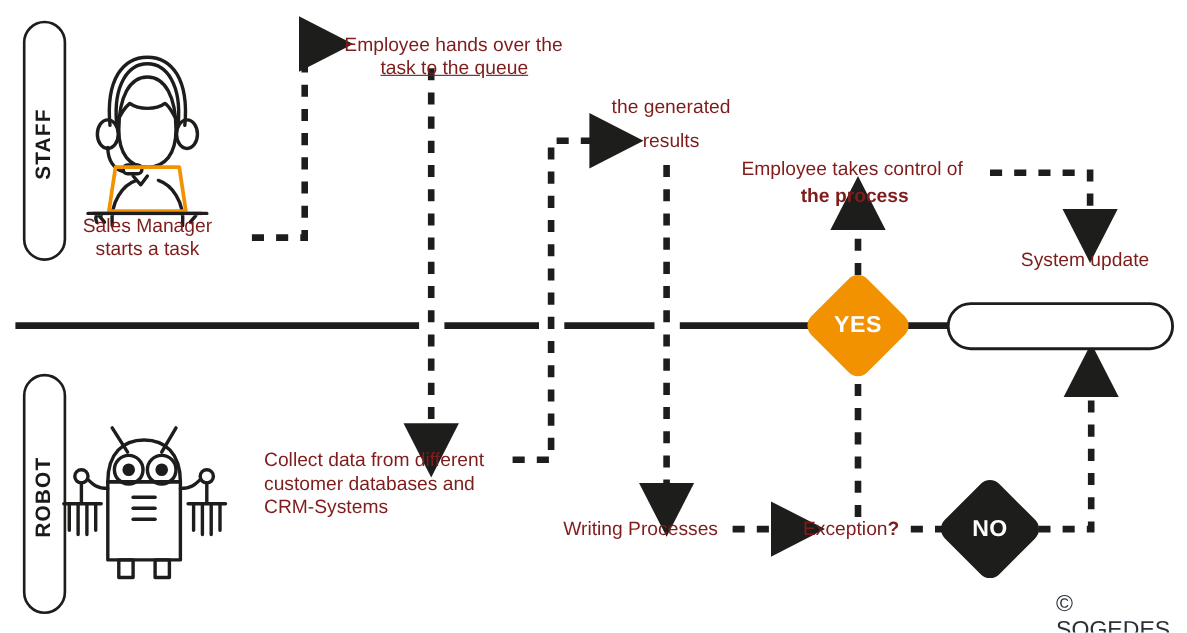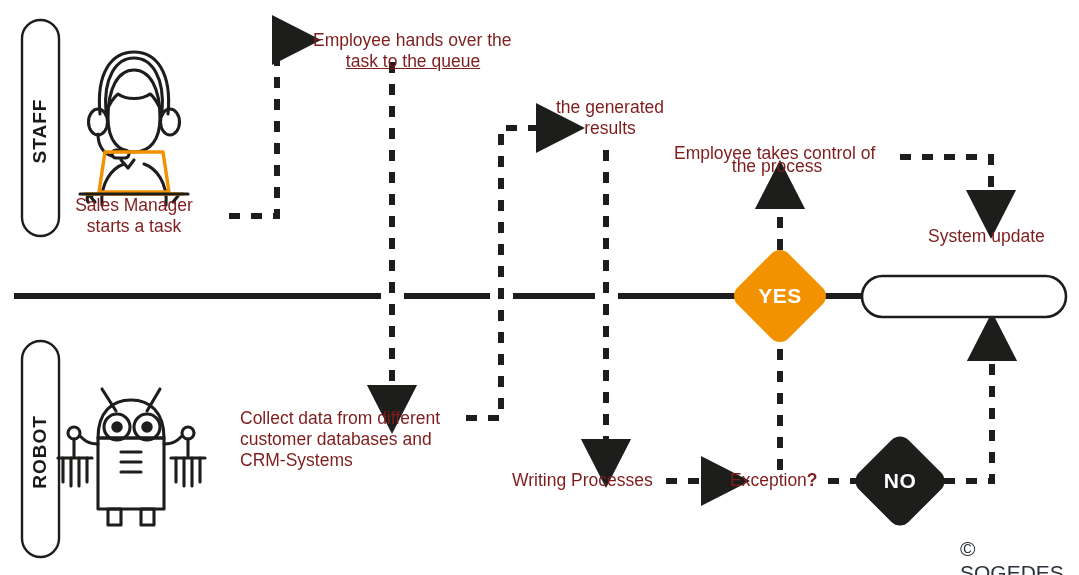--- a/index.html
+++ b/index.html
@@ -146,25 +146,25 @@
 
   <div class="pill-label" style="left:-2px;top:120px;width:84px;text-align:center;transform:rotate(-90deg);">STAFF</div>
   <div class="pill-label" style="left:-2px;top:441px;width:84px;text-align:center;transform:rotate(-90deg);">ROBOT</div>
 
   <div class="txt c" style="left:54px;top:195px;width:160px;">Sales Manager</div>
   <div class="txt c" style="left:54px;top:216px;width:160px;">starts a task</div>
 
   <div class="txt" style="left:313px;top:30px;">Employee hands over the</div>
   <div class="txt c" style="left:313px;top:51px;width:200px;text-decoration:underline;">task to the queue</div>
 
-  <div class="txt c" style="left:531px;top:97px;width:158px;">the generated</div>
+  <div class="txt c" style="left:531px;top:87px;width:158px;">the generated</div>
   <div class="txt c" style="left:531px;top:118px;width:158px;">results</div>
 
   <div class="txt" style="left:674px;top:143px;">Employee takes control of</div>
-  <div class="txt c" style="left:674px;top:156px;width:206px;">the process</div>
+  <div class="txt c" style="left:674px;top:168px;width:206px;font-weight:bold;">the process</div>
 
   <div class="txt" style="left:928px;top:226px;">System update</div>
 
   <div class="txt" style="left:240px;top:408px;">Collect data from different</div>
   <div class="txt" style="left:240px;top:429px;">customer databases and</div>
   <div class="txt" style="left:240px;top:450px;">CRM-Systems</div>
 
   <div class="txt" style="left:512px;top:470px;">Writing Processes</div>
 
   <div class="txt" style="left:730px;top:470px;"><span>Exception</span><span class="qmark">?</span></div>

